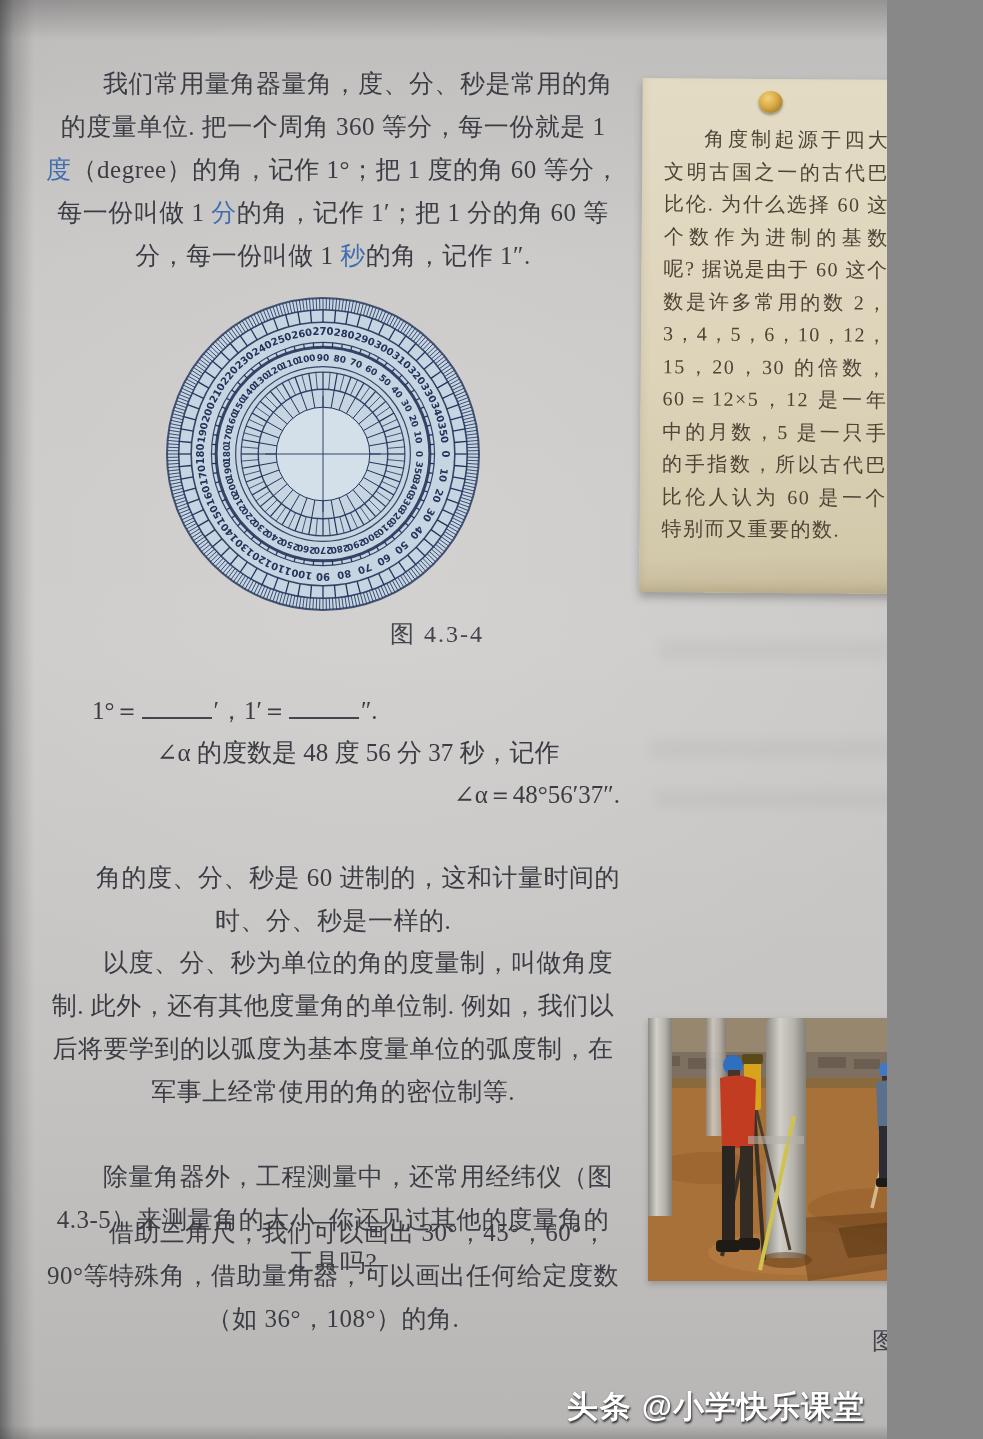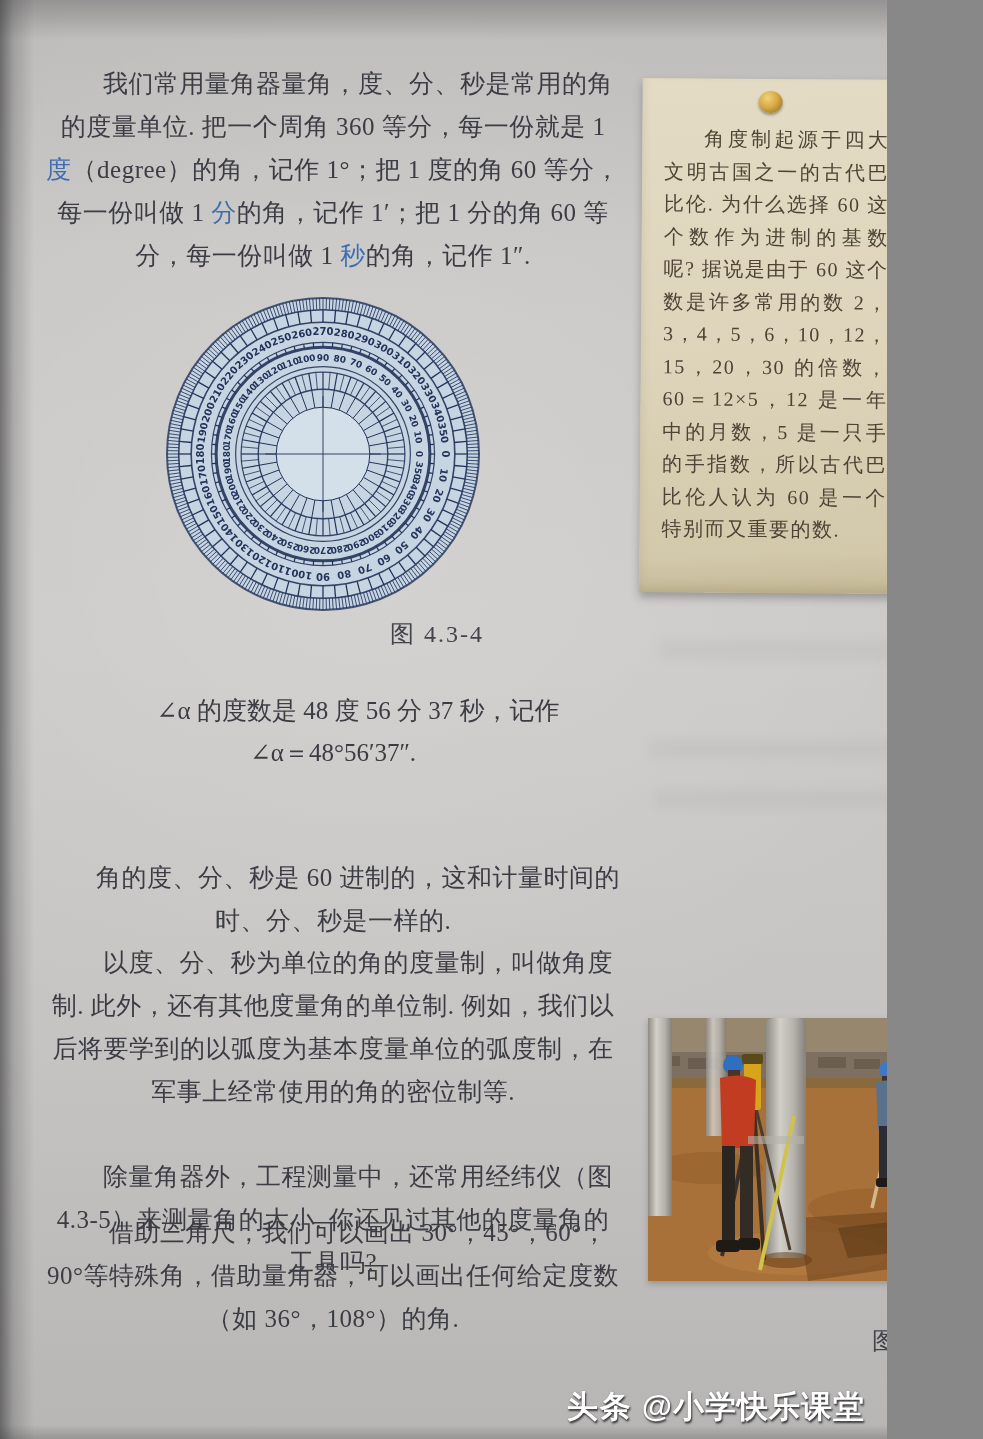--- a/index.html
+++ b/index.html
@@ -26,21 +26,21 @@
   .blue{color:#3f6eb0;}
 
   .protractor-wrap{position:absolute;left:162px;top:296px;width:322px;height:320px;}
   .fig-caption{position:absolute;font-size:24px;color:#44444c;text-align:right;letter-spacing:2px;}
   #cap1{left:162px;top:618px;width:322px;}
   #cap2{left:648px;top:1325px;width:318px;}
 
   .blanks{position:absolute;left:46px;top:690px;width:574px;font-size:25px;line-height:42px;color:#3c3c44;}
   .blanks .row{margin:0;}
   .blanks .shift{margin-left:46px;}
-  .blanks .center{text-align:center;}
+  .blanks .center{text-align:right;}
   .blank{display:inline-block;width:70px;height:.95em;border-bottom:2px solid #44444c;margin:0 2px;vertical-align:baseline;}
 
   .note-card{position:absolute;left:641px;top:79px;width:267px;height:514px;
     background:linear-gradient(178deg,#e3dbc4 0,#ddd4ba 55%,#d2c8aa 92%,#c4b897 100%);
     box-shadow:0 5px 8px rgba(30,30,30,.30), inset 0 -5px 10px rgba(120,104,66,.18);
     transform:rotate(.4deg);}
   .pin{position:absolute;left:116px;top:12px;width:24px;height:22px;border-radius:50%;
     background:radial-gradient(circle at 38% 32%,#f2d279 0,#d9a945 45%,#9c7a2c 85%,#6d5520 100%);
     box-shadow:0 2px 3px rgba(0,0,0,.35);}
   .card-text{margin:0;padding:44px 20px 0 22px;font-size:20px;line-height:32.5px;
@@ -695,20 +695,21 @@
         <text x="222.6690432733266" y="231.49430387283473" fill="#22345a" font-size="9" font-weight="bold" font-family="&quot;DejaVu Sans&quot;,sans-serif" text-anchor="middle" dominant-baseline="middle" transform="rotate(140 222.6690432733266 231.49430387283473)">310</text>
         <text x="234.49430387283473" y="219.66904327332657" fill="#22345a" font-size="9" font-weight="bold" font-family="&quot;DejaVu Sans&quot;,sans-serif" text-anchor="middle" dominant-baseline="middle" transform="rotate(130 234.49430387283473 219.66904327332657)">320</text>
         <text x="244.08647723907904" y="205.97" fill="#22345a" font-size="9" font-weight="bold" font-family="&quot;DejaVu Sans&quot;,sans-serif" text-anchor="middle" dominant-baseline="middle" transform="rotate(120 244.08647723907904 205.97)">330</text>
         <text x="251.15411003820006" y="190.81341255066465" fill="#22345a" font-size="9" font-weight="bold" font-family="&quot;DejaVu Sans&quot;,sans-serif" text-anchor="middle" dominant-baseline="middle" transform="rotate(110 251.15411003820006 190.81341255066465)">340</text>
         <text x="255.48245582399124" y="174.6598061653653" fill="#22345a" font-size="9" font-weight="bold" font-family="&quot;DejaVu Sans&quot;,sans-serif" text-anchor="middle" dominant-baseline="middle" transform="rotate(100 255.48245582399124 174.6598061653653)">350</text>
       </svg>
   </div>
   <div class="fig-caption" id="cap1">图 4.3-4</div>
 
   <div class="blanks">
+    <p class="row shift"><span>1°＝</span><span class="blank"></span><span>′，1′＝</span><span class="blank"></span><span>″.</span></p>
     <p class="row indent">∠α 的度数是 48 度 56 分 37 秒，记作</p>
     <p class="row center">∠α＝48°56′37″.</p>
   </div>
 
   <p class="body-text indent" style="top:856px;">角的度、分、秒是 60 进制的，这和计量时间的时、分、秒是一样的.</p>
   <p class="body-text indent" style="top:941px;">以度、分、秒为单位的角的度量制，叫做角度制. 此外，还有其他度量角的单位制. 例如，我们以后将要学到的以弧度为基本度量单位的弧度制，在军事上经常使用的角的密位制等.</p>
   <p class="body-text indent" style="top:1155px;">除量角器外，工程测量中，还常用经纬仪（图 4.3-5）来测量角的大小. 你还见过其他的度量角的工具吗?</p>
   <p class="body-text indent" style="top:1211px;">借助三角尺，我们可以画出 30°，45°，60°，90°等特殊角，借助量角器，可以画出任何给定度数（如 36°，108°）的角.</p>
 
   <div class="note-card">

